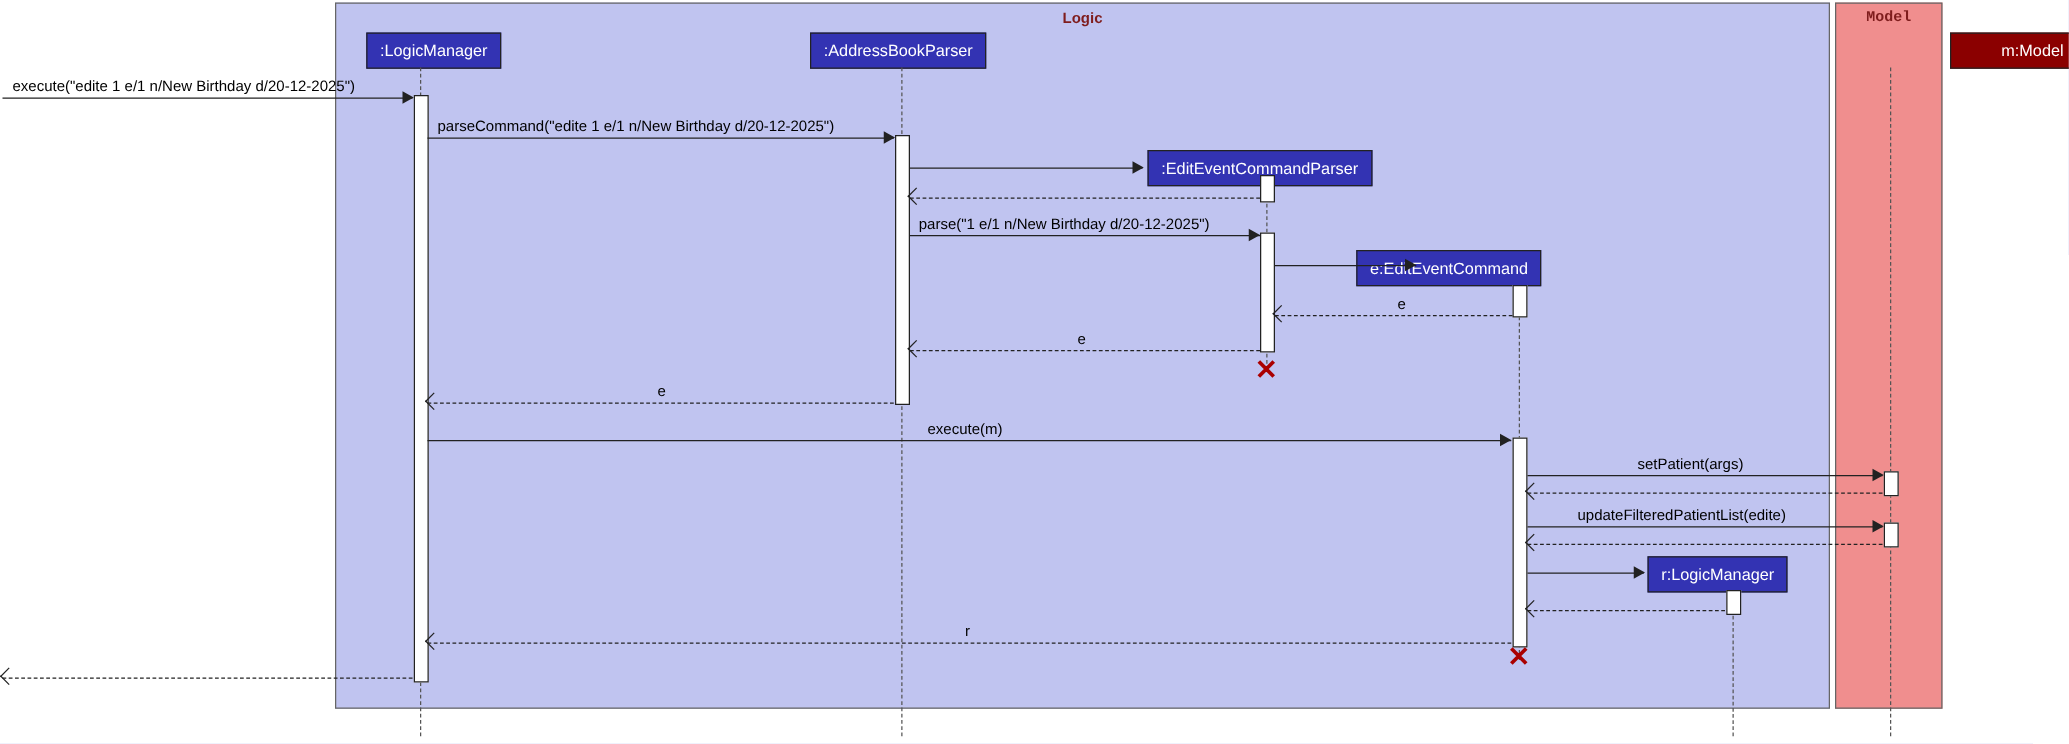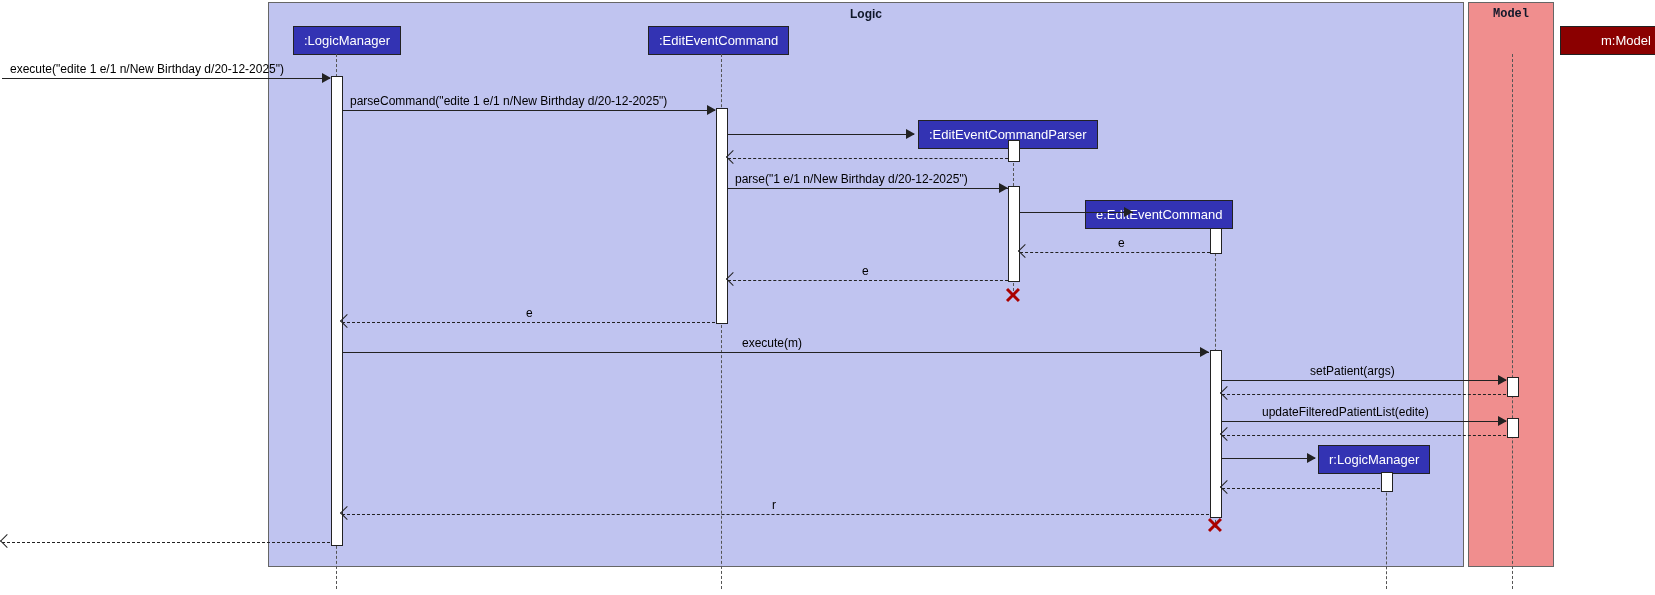--- a/index.html
+++ b/index.html
@@ -30,21 +30,21 @@
     height: 563px;
     background: #f08e8e;
     font-family: Liberation Mono, monospace;
   }
   .region-title {
     position: absolute;
     top: 4px;
     left: 50%;
     transform: translateX(-50%);
     font-weight: bold;
-    color: #0f172a;
+    color: #7f1d1d;
     font-size: 12px;
   }
   .participant {
     position: absolute;
     padding: 6px 10px;
     color: #fff;
     border: 1px solid #222;
     font-size: 13px;
     text-align: center;
     white-space: nowrap;
@@ -105,21 +105,21 @@
 <body>
 
 <div class="region region-logic">
   <div class="region-title">Logic</div>
 </div>
 <div class="region region-model">
   <div class="region-title">Model</div>
 </div>
 
 <div class="participant p-blue" style="left:293px; top:26px;">:LogicManager</div>
-<div class="participant p-blue" style="left:648px; top:26px;">:EditEventCommand</div>
+<div class="participant p-blue" style="left:648px; top:26px;">:AddressBookParser</div>
 <div class="participant p-blue" style="left:918px; top:120px;">:EditEventCommandParser</div>
 <div class="participant p-blue" style="left:1085px; top:200px;">e:EditEventCommand</div>
 <div class="participant p-blue" style="left:1318px; top:445px;">r:LogicManager</div>
 <div class="participant p-dark" style="left:1560px; top:26px;padding-left:40px;">m:Model</div>
 
 <div class="lifeline" style="left:336px; top:54px; height:535px;"></div>
 <div class="lifeline" style="left:721px; top:54px; height:535px;"></div>
 <div class="lifeline" style="left:1013px; top:148px; height:148px;"></div>
 <div class="lifeline" style="left:1215px; top:228px; height:300px;"></div>
 <div class="lifeline" style="left:1386px; top:473px; height:116px;"></div>

